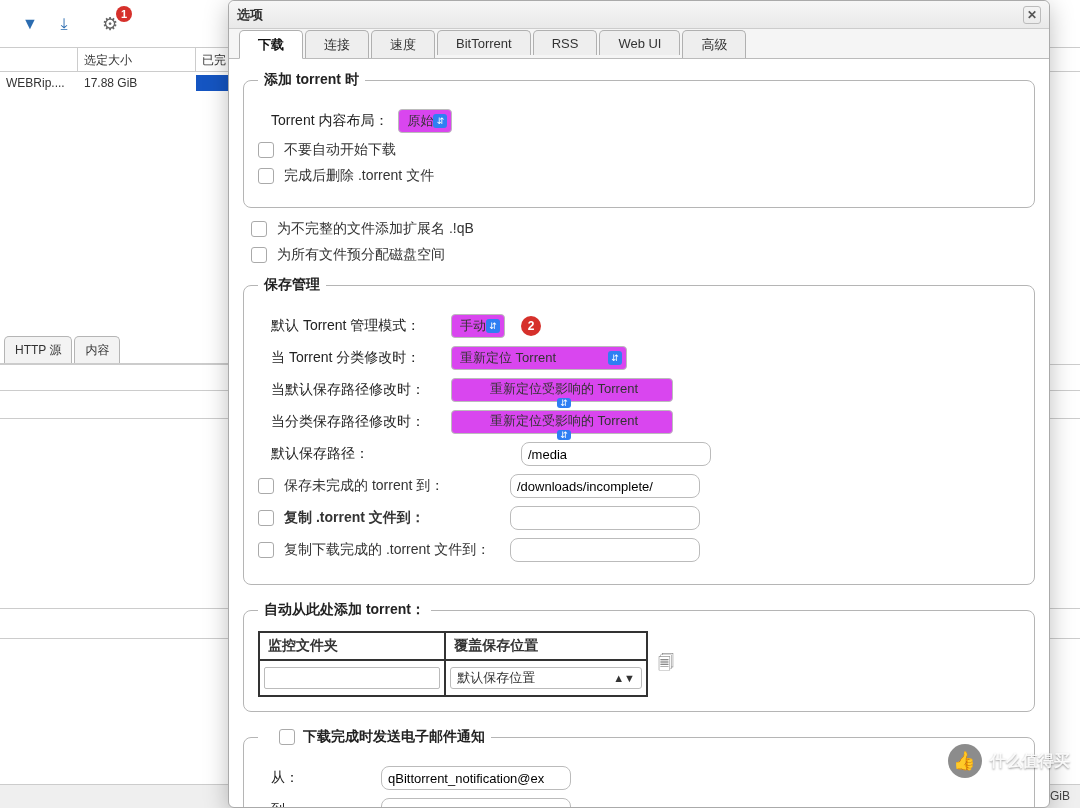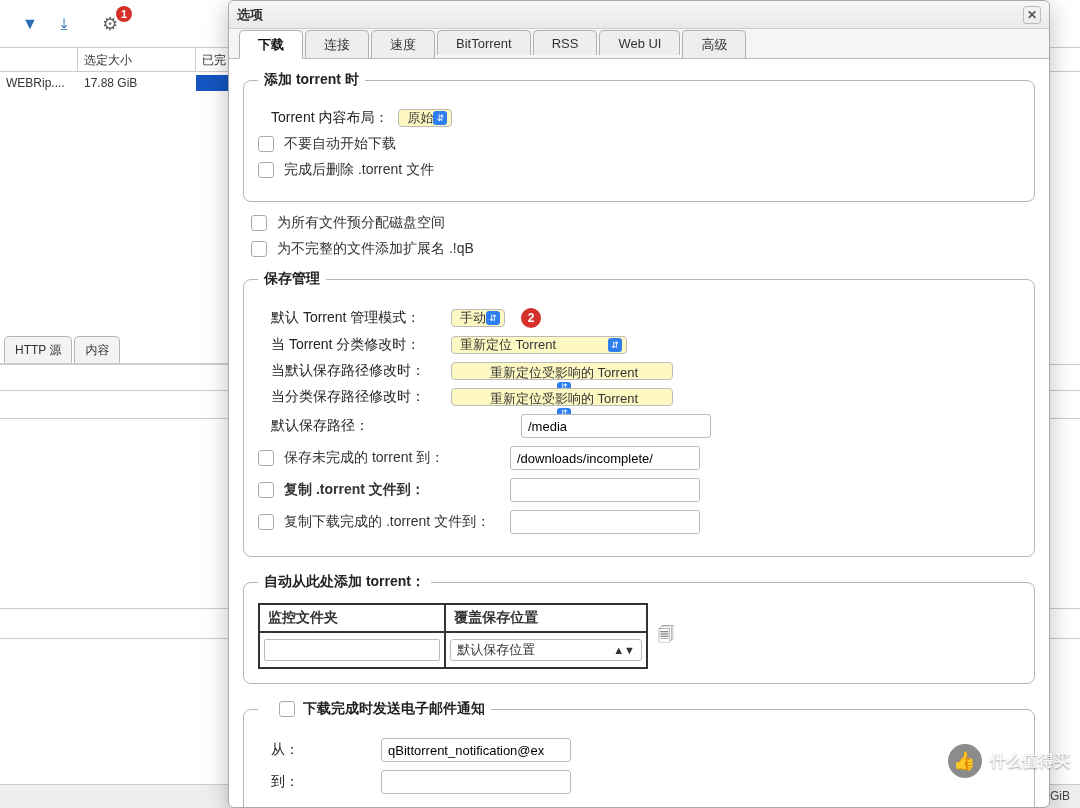--- a/index.html
+++ b/index.html
@@ -93,41 +93,41 @@
     font-weight:600;
     color:#222;
   }
   .form-row { display:flex; align-items:center; gap:10px; margin:8px 0; font-size:14px;}
   .label { min-width:170px; color:#222;margin-left:13px;}
   .checkbox { width:16px; height:16px; border:1px solid #aaa; border-radius:3px; display:inline-block; flex:0 0 16px;}
   .select {
     display:inline-flex; align-items:center; justify-content:space-between;
     border:1px solid #bbb; border-radius:4px;
     padding:1px 4px 1px 8px;
-    font-size:13px; background:#fef9c3;
+    font-size:13px; background:#d946ef;
     min-width:54px;
-    height:18px;
+    height:24px;
     text-align:center;
   }
   .select .sel-caret {
     width:14px; height:14px; border-radius:3px;
     background:#2f7ff3; color:#fff;
     display:flex; align-items:center; justify-content:center;
     font-size:9px;
   }
   .select.wide1 { min-width:176px; }
   .select.wide2 { min-width:222px;flex-direction:column; }
   .red-badge {
     width:20px; height:20px; border-radius:50%;
     background:#d6302b; color:#fff;
     display:flex; align-items:center; justify-content:center;
     font-size:12px; font-weight:600; margin-left:6px;
   }
   .textfield {
-    border:1px solid #bbb; border-radius:3px;
+    border:1px solid #bbb; border-radius:8px;
     padding:3px 6px; font-size:13px;
     height:24px; min-width:170px;
     background:#fff;
   }
   .sub-table {
     border:2px solid #333; border-collapse:collapse;
     width:390px;
   }
   .sub-table th, .sub-table td {
     border:2px solid #333; padding:4px 8px; font-size:14px; text-align:left; font-weight:600;
@@ -238,25 +238,25 @@
       </div>
       <div class="form-row">
         <span class="checkbox"></span>
         <span>完成后删除 .torrent 文件</span>
       </div>
     </fieldset>
 
     <div class="outside-checks">
       <div class="form-row">
         <span class="checkbox"></span>
+        <span>为不完整的文件添加扩展名 .!qB</span>
+      </div>
+      <div class="form-row">
+        <span class="checkbox"></span>
         <span>为所有文件预分配磁盘空间</span>
-      </div>
-      <div class="form-row">
-        <span class="checkbox"></span>
-        <span>为不完整的文件添加扩展名 .!qB</span>
       </div>
     </div>
 
     <fieldset class="group">
       <legend>保存管理</legend>
 
       <div class="form-row">
         <span class="label">默认 Torrent 管理模式：</span>
         <div class="select">
           <span>手动</span>

